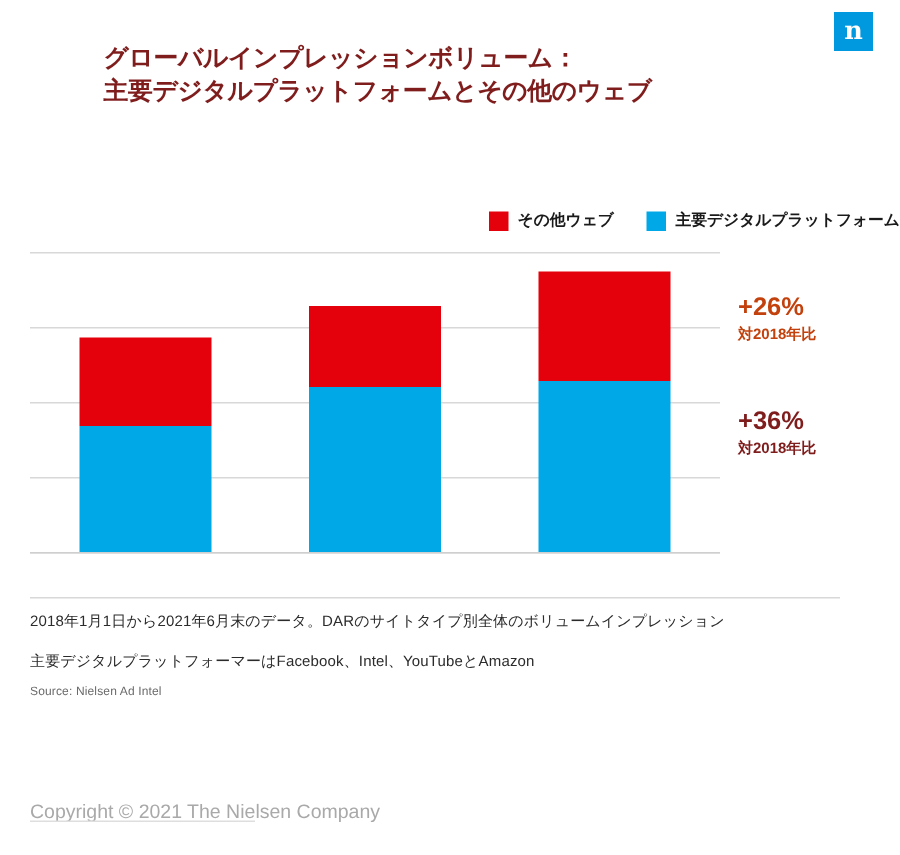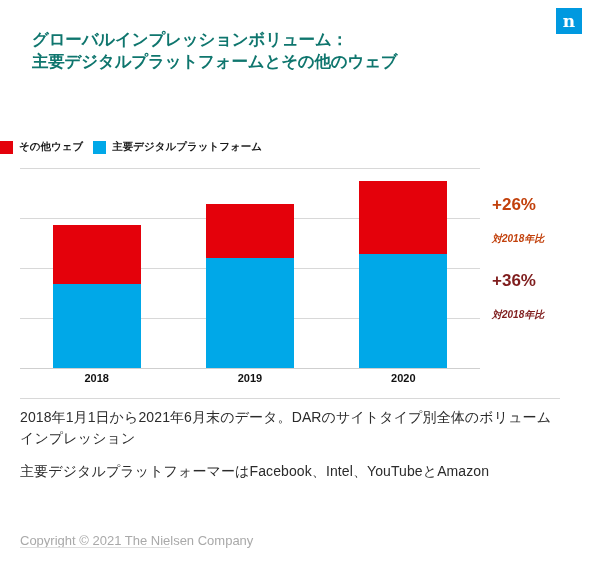--- a/index.html
+++ b/index.html
@@ -41,39 +41,40 @@
   .title-block {
     position: absolute;
     top: 28px;
     left: 32px;
     width: 470px;
   }
   .title-line {
     font-size: 16.5px;
     font-weight: bold;
     line-height: 1.35;
-    color: #0f766e;
+    color: #7f1d1d;
     letter-spacing: -0.2px;
+    margin-left: 37px;
   }
   .subtitle {
     margin-top: 9px;
     font-size: 14.5px;
     font-weight: bold;
     color: #111111;
     letter-spacing: -0.2px;
   }
   
   .legend {
     position: absolute;
     top: 140px;
     left: 0;
     width: 600px;
     display: flex;
-    justify-content: flex-start;
-    gap: 10px;
+    justify-content: flex-end;
+    gap: 22px;
     align-items: center;
   }
   .legend-item {
     display: flex;
     align-items: center;
     gap: 6px;
   }
   .legend-swatch {
     width: 13px;
     height: 13px;
@@ -154,42 +155,41 @@
     text-align: left;
   }
   .annot .big {
     font-size: 17px;
     font-weight: bold;
     line-height: 1.05;
   }
   .annot .small {
     font-size: 10px;
     font-weight: bold;
-    margin-top: 18px;
-    font-style: italic;
+    margin-top: 2px;
   }
   .annot-red .big, .annot-red .small { color: #c2410c; }
   .annot-blue .big, .annot-blue .small { color: #7f1d1d; }
   #annot-red-wrap { left: 492px; top: 196px; }
   #annot-blue-wrap { left: 492px; top: 272px; }
   
   .notes {
     position: absolute;
     left: 20px;
     top: 398px;
     width: 540px;
   }
   .note-sep {
     width: 540px;
     height: 1px;
     background: #d8d8d8;
     margin-bottom: 8px;
   }
   .note {
-    font-size: 14px;
+    font-size: 10px;
     color: #2b2b2b;
     line-height: 1.5;
     margin-bottom: 12px;
     letter-spacing: 0.1px;
   }
   .note.source {
     font-size: 8px;
     color: #6a6a6a;
     margin-top: -6px;
   }
@@ -250,38 +250,34 @@
           <div class="seg seg-bot" style="height: 110px; background: rgb(0, 168, 232);"></div>
         </div>
         <div class="bar-group" style="left: 339.333px;">
           <div class="seg seg-top" style="height: 72.8571px; background: rgb(228, 1, 11);"></div>
           <div class="seg seg-bot" style="height: 114.286px; background: rgb(0, 168, 232);"></div>
         </div>
       </div>
   </div>
 
   <div class="axis-line"></div>
-  <div class="xlabels" id="xlabels">
-      <div class="xlabel" style="left: 32.6667px;">2018</div>
-      <div class="xlabel" style="left: 186px;">2019</div>
-      <div class="xlabel" style="left: 339.333px;">2020</div>
-    </div>
 
   <div class="annot annot-red" id="annot-red-wrap">
     <div class="big">+26%</div>
     <div class="small">対2018年比</div>
   </div>
 
   <div class="annot annot-blue" id="annot-blue-wrap">
     <div class="big">+36%</div>
     <div class="small">対2018年比</div>
   </div>
 
   <div class="notes">
     <div class="note-sep"></div>
     <div class="note">2018年1月1日から2021年6月末のデータ。DARのサイトタイプ別全体のボリュームインプレッション</div>
     <div class="note">主要デジタルプラットフォーマーはFacebook、Intel、YouTubeとAmazon</div>
+    <div class="note source">Source: Nielsen Ad Intel</div>
   </div>
 
   <div class="copyright">Copyright © 2021 The Nielsen Company</div>
   <div class="bottom-rule"></div>
 
 </div>
 
 </body></html>

